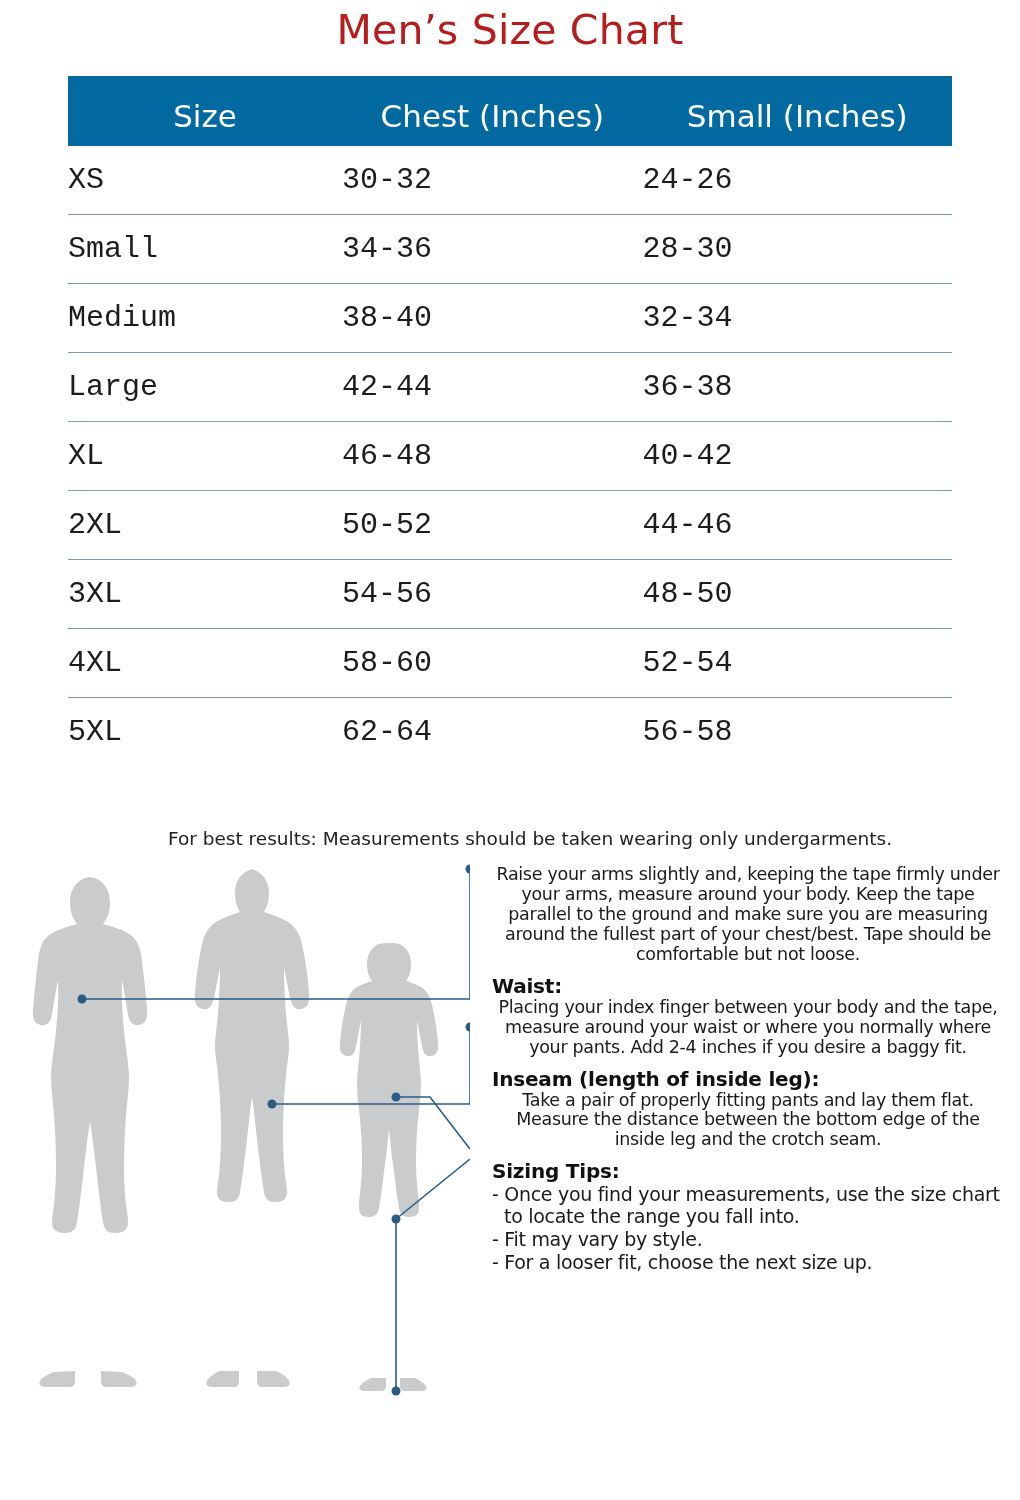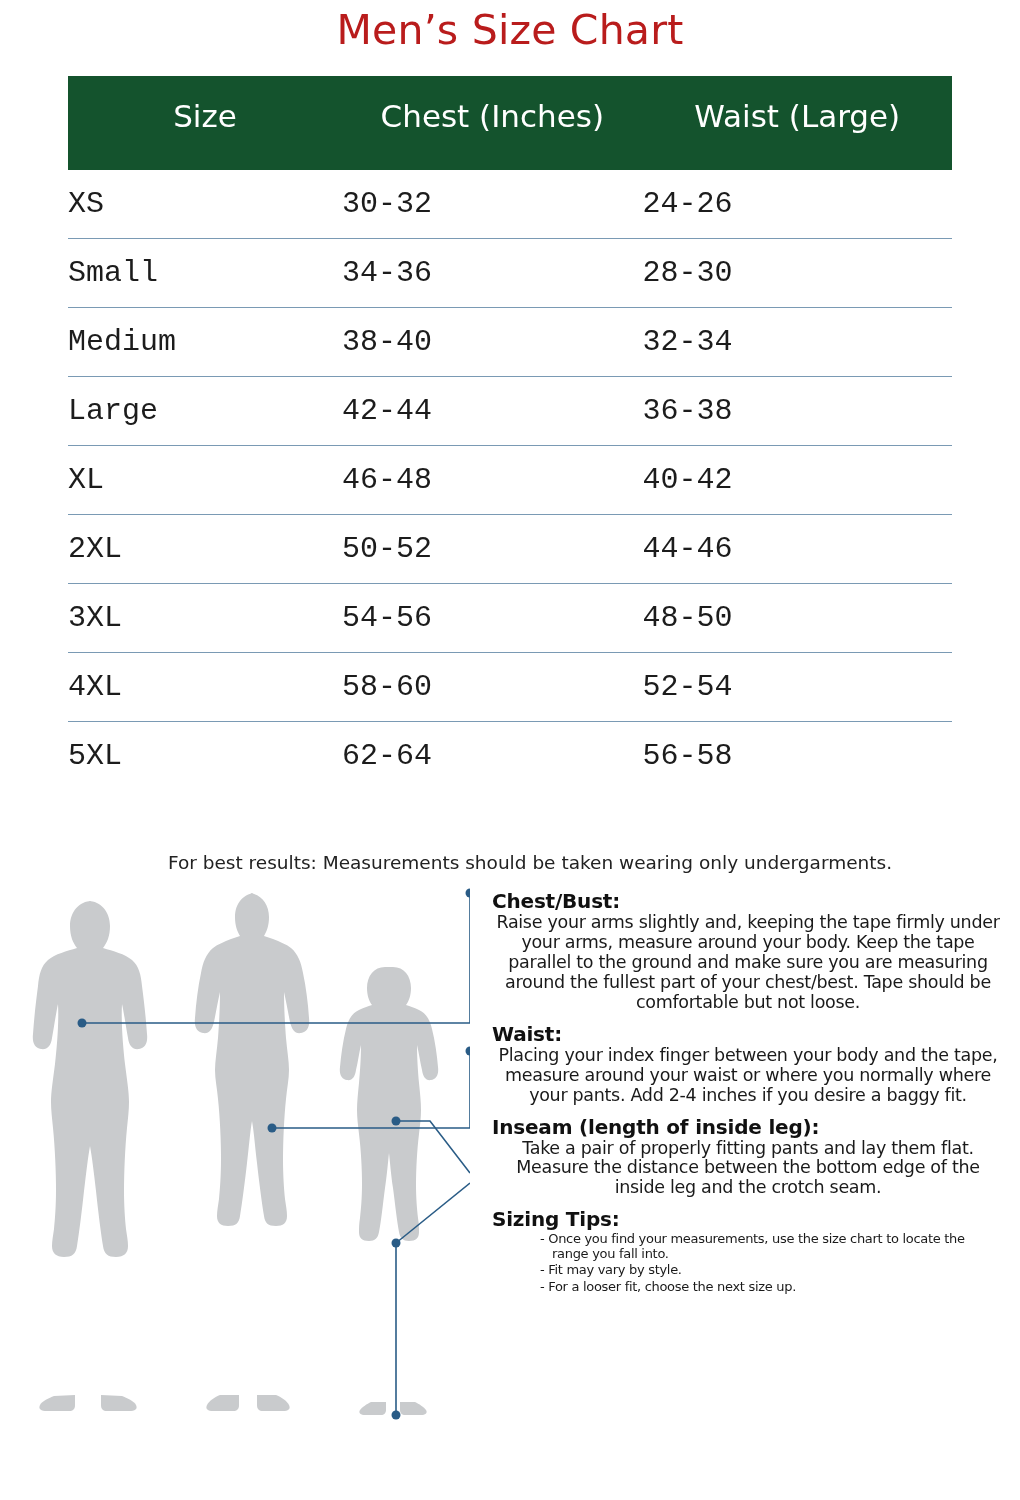--- a/index.html
+++ b/index.html
@@ -30,25 +30,25 @@
   
   .table-wrap {
     margin: 22px 68px 0 68px;
   }
   table.size-table {
     width: 884px;
     border-collapse: collapse;
     table-layout: fixed;
   }
   table.size-table thead th {
-    background: #14532d;
+    background: #0369a1;
     color: #ffffff;
     font-size: 31px;
     font-weight: 400;
-    padding: 22px 0 36px 0;
+    padding: 22px 0 12px 0;
     text-align: center;
     border: none;
   }
   table.size-table tbody td {
     font-size: 30px;
     font-weight: 400;
     color: #1c1c1c;
     text-align: left;
     padding: 17px 0 17px 0;
     border-bottom: 1.5px solid #7a9ab4;
@@ -106,48 +106,47 @@
     color: #1a1a1a;
     letter-spacing: -0.3px;
     text-align: center;
   }
   .guide ul {
     margin: 0;
     padding: 0;
     list-style: none;
   }
   .guide ul li {
-    font-size: 13px;
+    font-size: 19px;
     line-height: 1.16;
     color: #1a1a1a;
     letter-spacing: -0.3px;
     padding-left: 12px;
     text-indent: -12px;
     margin-bottom: 1px;
-    margin-left: 48px;
   }
   .block { margin-bottom: 3px; }
 </style>
 </head>
 <body>
 
 <div class="title">Men’s Size Chart</div>
 
 <div class="table-wrap">
   <table class="size-table">
     <colgroup>
         <col class="c1">
         <col class="c2">
         <col class="c3">
       </colgroup>
     <thead>
       <tr>
         <th>Size</th>
         <th>Chest (Inches)</th>
-        <th>Waist (Large)</th>
+        <th>Small (Inches)</th>
       </tr>
     </thead>
     <tbody>
       <tr>
         <td>XS</td>
         <td>30-32</td>
         <td>24-26</td>
       </tr>
       <tr>
         <td>Small</td>
@@ -228,21 +227,20 @@
       <circle cx="396" cy="360" r="4.5"></circle>
       <circle cx="396" cy="532" r="4.5"></circle>
       <circle cx="470" cy="10" r="4.5"></circle>
       <circle cx="470" cy="168" r="4.5"></circle>
     </g>
   </svg>
 
   <div class="guide">
 
     <div class="block">
-      <h3>Chest/Bust:</h3>
       <p>Raise your arms slightly and, keeping the tape firmly under your arms, measure around your body. Keep the tape parallel to the ground and make sure you are measuring around the fullest part of your chest/best. Tape should be comfortable but not loose.</p>
     </div>
 
     <div class="block">
       <h3>Waist:</h3>
       <p>Placing your index finger between your body and the tape, measure around your waist or where you normally where your pants. Add 2-4 inches if you desire a baggy fit.</p>
     </div>
 
     <div class="block">
       <h3>Inseam (length of inside leg):</h3>

